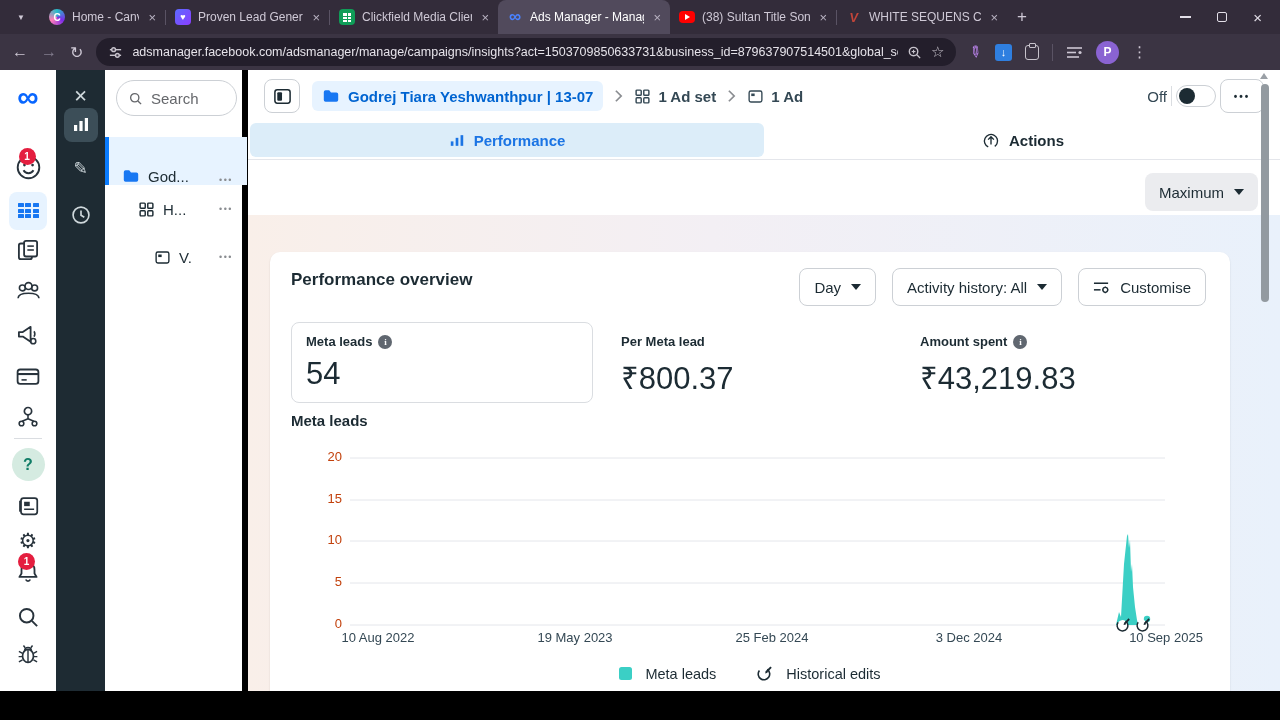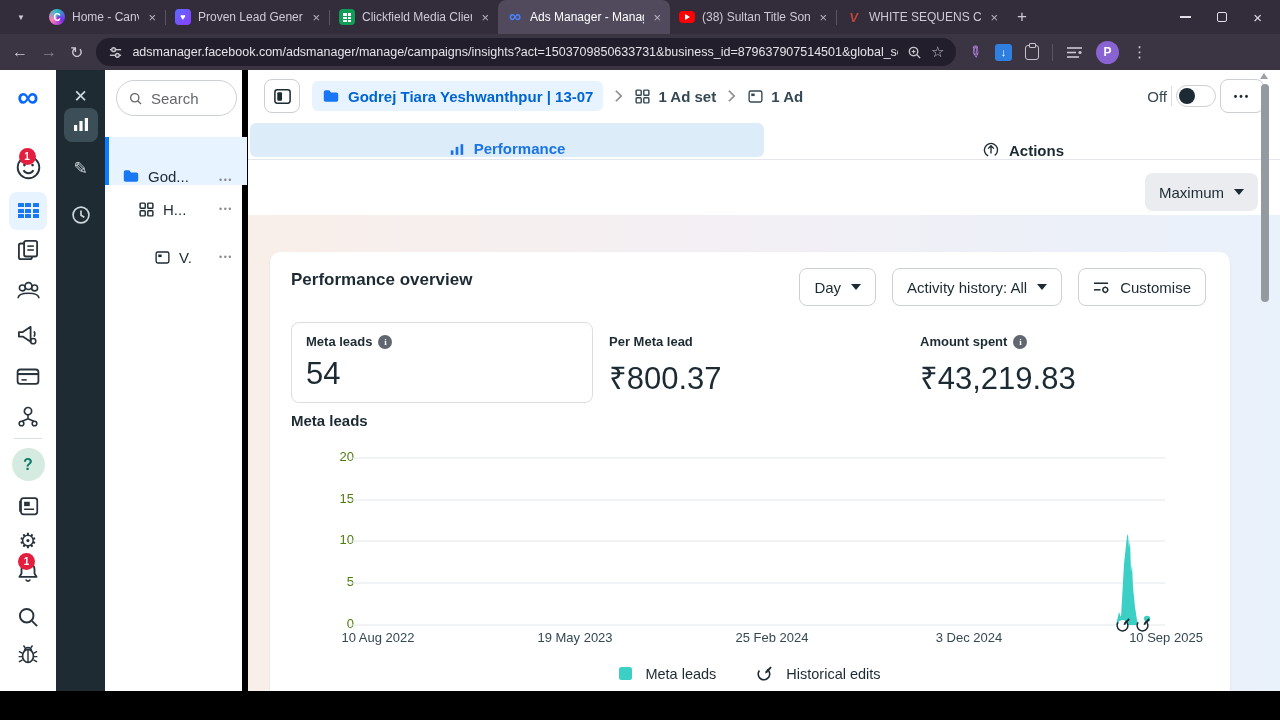--- a/index.html
+++ b/index.html
@@ -88,42 +88,42 @@
   .bc-item { display:flex; align-items:center; gap:7px; color:#344854; font-size:15px; font-weight:bold; }
   .bc-chev { display:flex; align-items:center; }
   #chead-right { position:absolute; right:16px; top:0; height:52px; display:flex; align-items:center; gap:4px; }
   #off-label { font-size:15px; color:#344854; }
   .hdiv { width:1px; height:20px; background:#dadde1; }
   #toggle { width:40px; height:22px; border-radius:11px; background:#fff; border:1px solid #ccd0d5; position:relative; }
   #toggle i { position:absolute; left:2px; top:2px; width:16px; height:16px; border-radius:50%; background:#1c2b33; }
   #dots-btn { width:44px; height:34px; border:1px solid #ccd0d5; border-radius:8px; display:flex; align-items:center; justify-content:center; color:#1c2b33; font-size:10px; letter-spacing:2px; font-weight:bold; background:#fff; }
 
   #ctabs { position:absolute; left:0; top:52px; width:100%; height:38px; border-bottom:1px solid #e4e6eb; display:flex; }
-  .ctab { flex:1; display:flex; align-items:flex-end; justify-content:center; gap:9px; font-size:15px; font-weight:bold; color:#1c2b33; }
+  .ctab { flex:1; display:flex; align-items:center; justify-content:center; gap:9px; font-size:15px; font-weight:bold; color:#1c2b33; }
   .ctab.active { background:#dcedf9; border-radius:6px; margin:1px 2px 2px 2px; color:#1b74e4; }
 
   #strip { position:absolute; left:0; top:91px; width:100%; height:54px; background:#fff; }
   #max-btn { position:absolute; right:22px; top:12px; height:38px; padding:0 14px; background:#ebecef; border-radius:8px; display:flex; align-items:center; gap:10px; font-size:15px; color:#1c2b33; }
   .caret { width:0; height:0; border-left:5px solid transparent; border-right:5px solid transparent; border-top:6px solid #1c2b33; }
 
   #gradient { position:absolute; left:0; top:145px; width:100%; height:476px; background:linear-gradient(90deg,#f9efe9 0%,#f3eff4 45%,#e9f1fb 100%); overflow:hidden; }
   #card { position:absolute; left:22px; top:37px; width:960px; height:470px; background:#fff; border-radius:10px; box-shadow:0 1px 2px rgba(0,0,0,.12); }
   #ov-title { position:absolute; left:21px; top:18px; font-size:17px; font-weight:bold; color:#1c2b33; }
   #ov-btns { position:absolute; right:24px; top:16px; display:flex; gap:16px; }
   .ov-btn { height:38px; border:1px solid #ccd0d5; border-radius:8px; background:#fff; display:flex; align-items:center; gap:10px; padding:0 14px; font-size:15px; color:#1c2b33; }
 
   .metric-label { font-size:13px; font-weight:bold; color:#1c2b33; display:flex; align-items:center; gap:6px; }
   .info { width:14px; height:14px; border-radius:50%; background:#606770; color:#fff; font-size:9px; font-weight:bold; display:flex; align-items:center; justify-content:center; font-family:"Liberation Serif",serif; }
   .metric-value { font-size:31px; color:#1c2b33; margin-top:7px; }
   #m-box { position:absolute; left:21px; top:70px; width:302px; height:81px; border:1px solid #dadde1; border-radius:8px; padding:11px 14px; }
-  #m-per { position:absolute; left:339px; top:82px; }
+  #m-per { position:absolute; left:351px; top:82px; }
   #m-amt { position:absolute; left:650px; top:82px; }
 
   #chart-title { position:absolute; left:21px; top:160px; font-size:15px; font-weight:bold; color:#1c2b33; }
-  .ytick { position:absolute; left:40px; width:44px; text-align:right; font-size:13px; color:#4d7c0f; }
+  .ytick { position:absolute; left:28px; width:44px; text-align:right; font-size:13px; color:#c2410c; }
   .xtick { position:absolute; top:378px; width:120px; text-align:center; font-size:13px; color:#344854; }
   #plot { position:absolute; left:80px; top:200px; }
   .hist-ico { position:absolute; width:16px; height:16px; }
   #legend { position:absolute; left:0; top:413px; width:100%; display:flex; align-items:center; justify-content:center; gap:13px; font-size:14.5px; color:#1c2b33; }
   .lg-sq { width:13px; height:13px; background:#3bcfc5; border-radius:2.5px; }
   .lg-gap { width:14px; }
 
   
   #sb-arrow { position:absolute; right:12px; top:73px; width:0; height:0; border-left:4.5px solid transparent; border-right:4.5px solid transparent; border-bottom:6px solid #9aa0a6; }
   #sb-thumb { position:absolute; right:11px; top:84px; width:8px; height:218px; background:#939aa0; border-radius:4px; }

